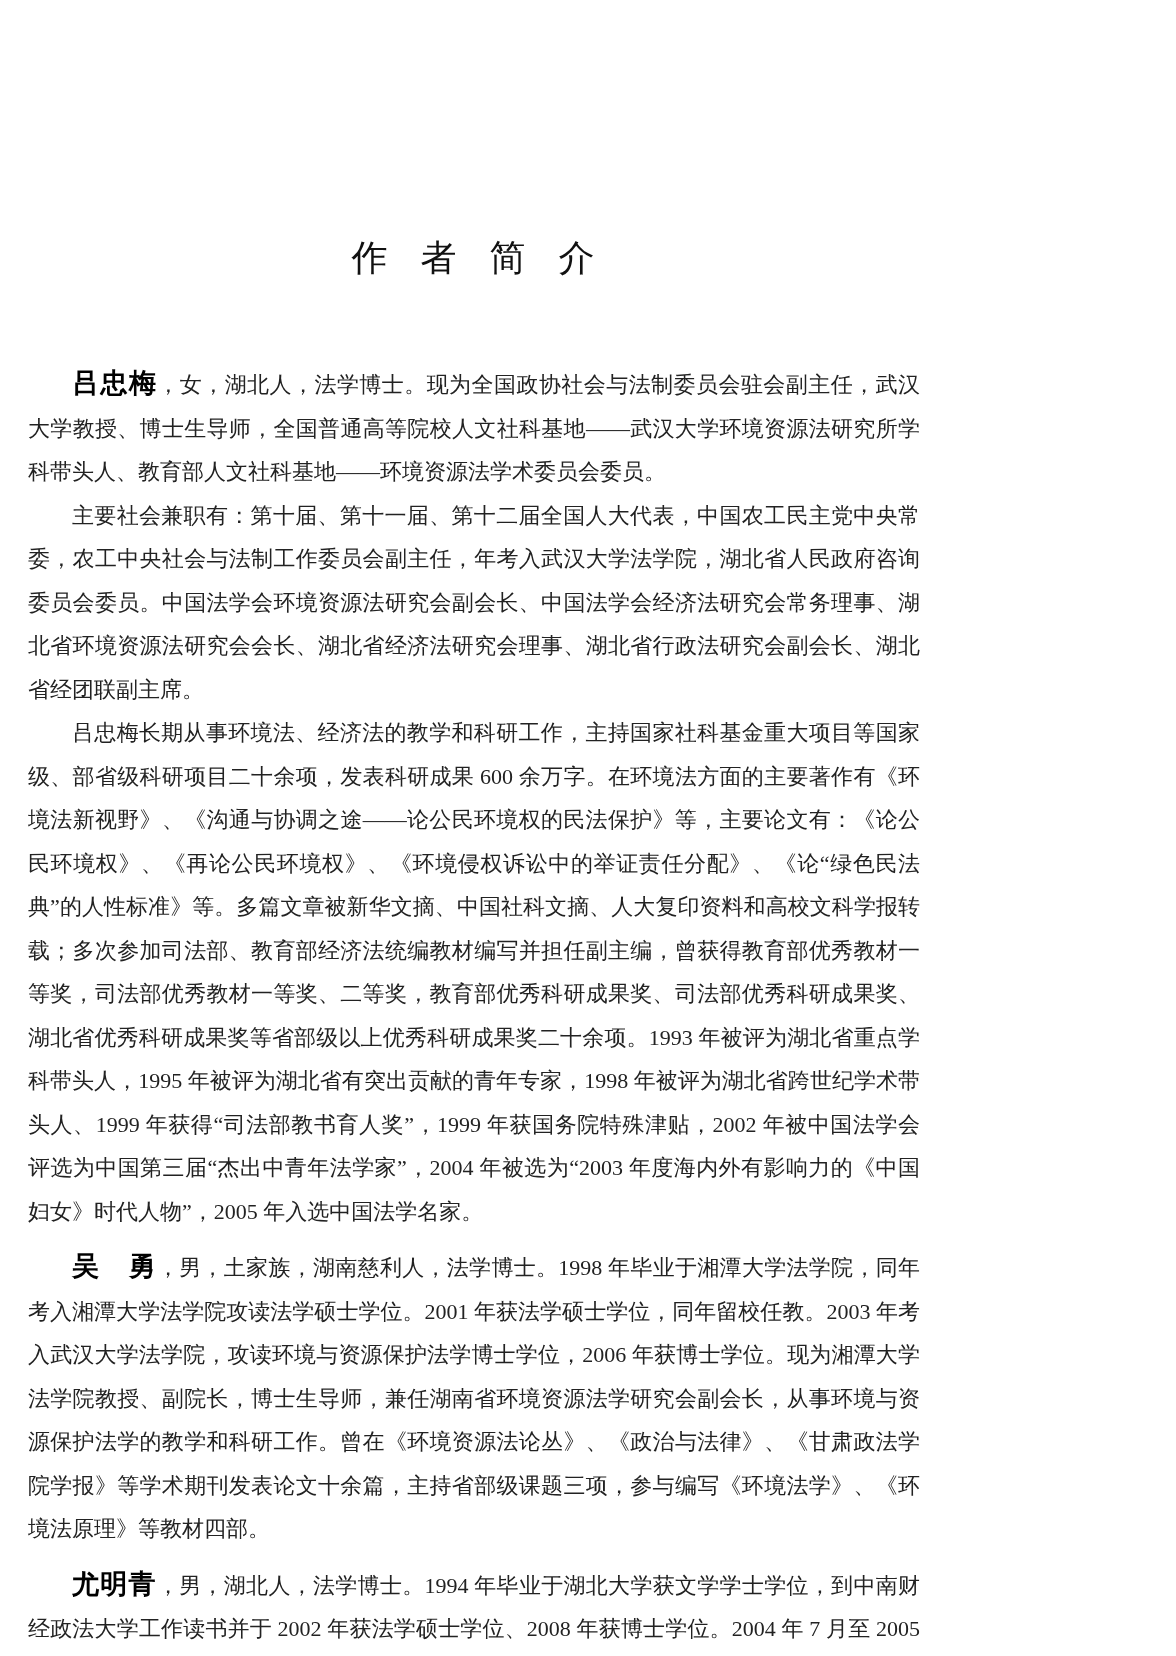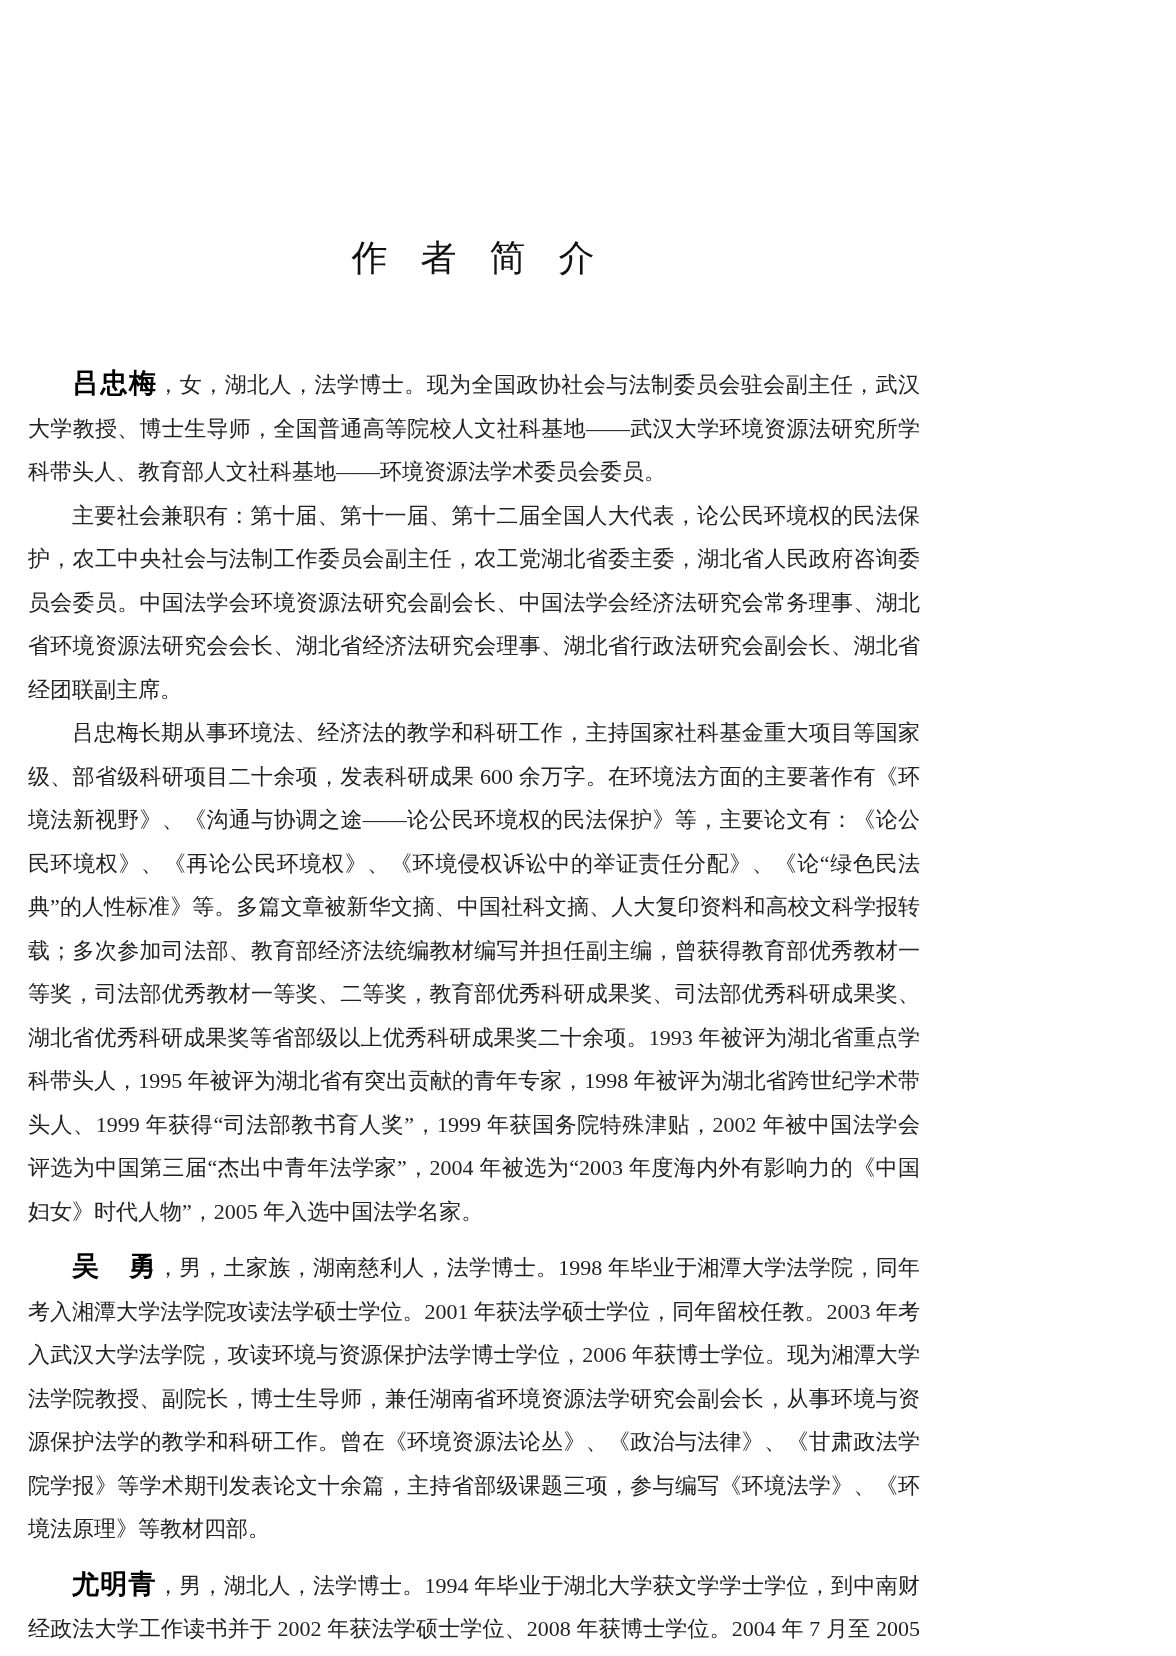--- a/index.html
+++ b/index.html
@@ -54,21 +54,21 @@
 <body>
 
 <div class="page">
 
   <h1 class="title">作 者 简 介</h1>
 
   <div class="content">
 
     <p class="para"><span class="author-name">吕忠梅</span><span>，女，湖北人，法学博士。现为全国政协社会与法制委员会驻会副主任，武汉大学教授、博士生导师，全国普通高等院校人文社科基地——武汉大学环境资源法研究所学科带头人、教育部人文社科基地——环境资源法学术委员会委员。</span></p>
 
-    <p class="para">主要社会兼职有：第十届、第十一届、第十二届全国人大代表，论公民环境权的民法保护，农工中央社会与法制工作委员会副主任，农工党湖北省委主委，湖北省人民政府咨询委员会委员。中国法学会环境资源法研究会副会长、中国法学会经济法研究会常务理事、湖北省环境资源法研究会会长、湖北省经济法研究会理事、湖北省行政法研究会副会长、湖北省经团联副主席。</p>
+    <p class="para">主要社会兼职有：第十届、第十一届、第十二届全国人大代表，中国农工民主党中央常委，农工中央社会与法制工作委员会副主任，年考入武汉大学法学院，湖北省人民政府咨询委员会委员。中国法学会环境资源法研究会副会长、中国法学会经济法研究会常务理事、湖北省环境资源法研究会会长、湖北省经济法研究会理事、湖北省行政法研究会副会长、湖北省经团联副主席。</p>
 
     <p class="para">吕忠梅长期从事环境法、经济法的教学和科研工作，主持国家社科基金重大项目等国家级、部省级科研项目二十余项，发表科研成果 600 余万字。在环境法方面的主要著作有《环境法新视野》、《沟通与协调之途——论公民环境权的民法保护》等，主要论文有：《论公民环境权》、《再论公民环境权》、《环境侵权诉讼中的举证责任分配》、《论“绿色民法典”的人性标准》等。多篇文章被新华文摘、中国社科文摘、人大复印资料和高校文科学报转载；多次参加司法部、教育部经济法统编教材编写并担任副主编，曾获得教育部优秀教材一等奖，司法部优秀教材一等奖、二等奖，教育部优秀科研成果奖、司法部优秀科研成果奖、湖北省优秀科研成果奖等省部级以上优秀科研成果奖二十余项。1993 年被评为湖北省重点学科带头人，1995 年被评为湖北省有突出贡献的青年专家，1998 年被评为湖北省跨世纪学术带头人、1999 年获得“司法部教书育人奖”，1999 年获国务院特殊津贴，2002 年被中国法学会评选为中国第三届“杰出中青年法学家”，2004 年被选为“2003 年度海内外有影响力的《中国妇女》时代人物”，2005 年入选中国法学名家。</p>
 
     <p class="para author-block"><span class="author-name">吴　勇</span><span>，男，土家族，湖南慈利人，法学博士。1998 年毕业于湘潭大学法学院，同年考入湘潭大学法学院攻读法学硕士学位。2001 年获法学硕士学位，同年留校任教。2003 年考入武汉大学法学院，攻读环境与资源保护法学博士学位，2006 年获博士学位。现为湘潭大学法学院教授、副院长，博士生导师，兼任湖南省环境资源法学研究会副会长，从事环境与资源保护法学的教学和科研工作。曾在《环境资源法论丛》、《政治与法律》、《甘肃政法学院学报》等学术期刊发表论文十余篇，主持省部级课题三项，参与编写《环境法学》、《环境法原理》等教材四部。</span></p>
 
     <p class="para author-block"><span class="author-name">尤明青</span><span>，男，湖北人，法学博士。1994 年毕业于湖北大学获文学学士学位，到中南财经政法大学工作读书并于 2002 年获法学硕士学位、2008 年获博士学位。2004 年 7 月至 2005 年 5 月作为富布莱特硕士研究生就读于美国杜兰大学(Tulane Uni-</span></p>
 
   </div>
 
 </div>

